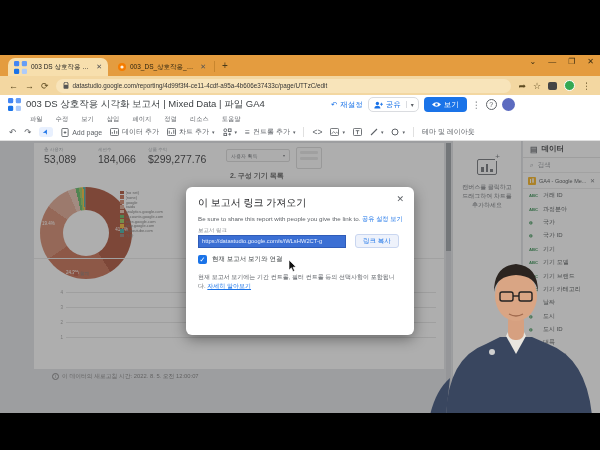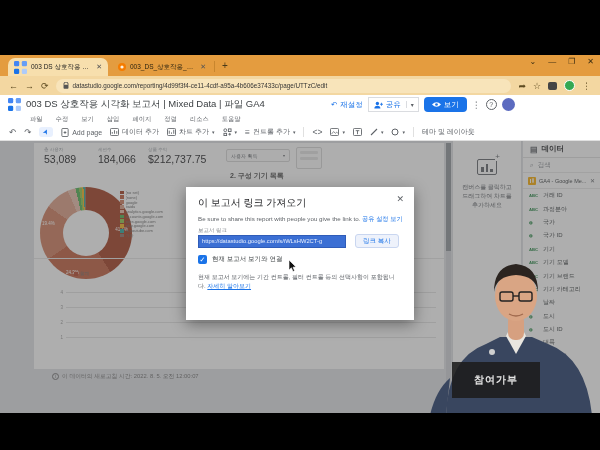--- a/index.html
+++ b/index.html
@@ -27,21 +27,21 @@
   .urlfield{flex:1;height:14px;background:#f8e4ba;border-radius:7px;display:flex;align-items:center;gap:4px;padding:0 7px;font-size:6.3px;color:#333;overflow:hidden;white-space:nowrap}
   .url-right{display:flex;gap:7px;align-items:center}
   .avatar-sm{width:11px;height:11px;border-radius:50%;background:#34a853;border:1px solid #fff}
   .panel-ic{width:9px;height:8px;background:#444;border-radius:2px}
 
   
   .appheader{height:19px;display:flex;align-items:center;gap:5px;padding:0 8px;background:#fff}
   .ls-logo{width:13px;height:13px;flex:0 0 auto}
   .app-title{font-size:9.5px;color:#3c4043;white-space:nowrap;overflow:hidden;text-overflow:ellipsis;max-width:300px;flex:1}
   .hbtn{display:flex;align-items:center;gap:3px;font-size:7.5px;color:#1a73e8;white-space:nowrap}
-  .share-pill{display:flex;align-items:center;height:15px;border:1px solid #dadce0;border-radius:0;font-size:7.5px;color:#1a73e8}
+  .share-pill{display:flex;align-items:center;height:15px;border:1px solid #dadce0;border-radius:5px;font-size:7.5px;color:#1a73e8}
   .share-pill .seg{padding:0 5px;display:flex;align-items:center;gap:3px}
   .share-pill .caret-seg{border-left:1px solid #dadce0;padding:0 4px;font-size:6px;color:#5f6368}
   .view-btn{display:flex;align-items:center;gap:3px;height:15px;padding:0 8px;background:#1a73e8;color:#fff;border-radius:4px;font-size:7.5px}
   .gray-ic{color:#5f6368;font-size:9px}
   .help-ic{width:11px;height:11px;border-radius:50%;border:1px solid #5f6368;color:#5f6368;font-size:7px;display:flex;align-items:center;justify-content:center}
   .avatar{width:13px;height:13px;border-radius:50%;background:#5c6bc0}
 
   
   .menubar{height:10px;display:flex;gap:13px;align-items:center;padding-left:30px;font-size:6.3px;color:#5f6368;background:#fff}
 
@@ -99,21 +99,21 @@
   .dp-source{height:16px;display:flex;align-items:center;gap:3px;padding:0 5px;border-bottom:1px solid #e8e8e8;font-size:5.5px;color:#3c4043}
   .src-ic{width:8px;height:8px;background:#f9ab00;border-radius:1px;position:relative;flex:0 0 auto}
   .src-ic::after{content:"";position:absolute;left:1.5px;bottom:1.5px;width:1.5px;height:4px;background:#fff;box-shadow:2.5px 0 0 #fff, 2.5px -1px 0 #fff}
   .dp-source .src-name{flex:1;overflow:hidden;white-space:nowrap}
   .dp-source .src-x{font-size:6px;color:#5f6368}
   .field-row{display:flex;align-items:center;gap:3px;height:13.4px;padding:0 6px}
   .f-ic{font-size:4.2px;color:#188038;font-weight:bold;width:11px;flex:0 0 auto}
   .f-name{font-size:6px;color:#3c4043;white-space:nowrap;overflow:hidden}
 
   
-  .modal{position:absolute;left:186px;top:46px;width:228px;height:133px;background:#fff;border-radius:0;box-shadow:0 4px 14px rgba(0,0,0,.4);z-index:10}
+  .modal{position:absolute;left:186px;top:46px;width:228px;height:148px;background:#fff;border-radius:6px;box-shadow:0 4px 14px rgba(0,0,0,.4);z-index:10}
   .m-title{position:absolute;left:12px;top:9px;font-size:10px;color:#202124}
   .m-close{position:absolute;right:10px;top:7px;font-size:9px;color:#5f6368}
   .m-sub{position:absolute;left:12px;top:28px;width:205px;font-size:6.2px;color:#5f6368}
   .m-sub .lnk{color:#1a73e8}
   .m-field-label{position:absolute;left:12px;top:40px;font-size:5.5px;color:#80868b}
   .m-urlrow{position:absolute;left:12px;top:47px;width:204px;display:flex;align-items:center}
   .m-url{width:148px;height:13px;background:#3b6fd4;color:#eaf1ff;font-size:5.8px;display:flex;align-items:center;padding:0 3px;white-space:nowrap;overflow:hidden;border:1px solid #2f5cb8}
   .m-copy{margin-left:9px;height:14px;padding:0 7px;display:flex;align-items:center;background:#eef2fb;border:1px solid #c9d6f0;border-radius:3px;color:#1a73e8;font-size:6.5px;white-space:nowrap}
   .m-check{position:absolute;left:12px;top:68px;display:flex;align-items:center;gap:5px}
   .cbox{width:9px;height:9px;background:#1a73e8;border-radius:2px;color:#fff;font-size:7px;display:flex;align-items:center;justify-content:center;line-height:1}
@@ -311,21 +311,21 @@
         <div class="score" style="left:10px">
           <div class="sl">총 사용자</div>
           <div class="sv">53,089</div>
         </div>
         <div class="score" style="left:64px">
           <div class="sl">세션수</div>
           <div class="sv">184,066</div>
         </div>
         <div class="score" style="left:114px">
           <div class="sl">상품 수익</div>
-          <div class="sv">$212,737.75</div>
+          <div class="sv">$299,277.76</div>
         </div>
 
         <div class="ctrl-drop">
           <span>사용자 획득</span>
           <span style="font-size:4px">▾</span>
         </div>
         <div class="ctrl-date">
             <i></i>
             <i></i>
           </div>
@@ -570,19 +570,16 @@
     <rect x="80" y="74" width="16" height="26" rx="7" fill="#d6a080"></rect>
     <ellipse cx="88" cy="56" rx="21" ry="25" fill="#d9a584"></ellipse>
     <path d="M66,52 Q66,26 88,24 Q110,26 110,52 Q108,36 88,35 Q68,36 66,52 Z" fill="#2b2420"></path>
     <rect x="72" y="52" width="13" height="9" rx="2" fill="none" stroke="#222" stroke-width="1.4"></rect>
     <rect x="91" y="52" width="13" height="9" rx="2" fill="none" stroke="#222" stroke-width="1.4"></rect>
     <path d="M85 56 h6" stroke="#222" stroke-width="1.4"></path>
     <path d="M81 74 q7 4 14 0" stroke="#a06a4e" stroke-width="1.4" fill="none"></path>
     <circle cx="64" cy="112" r="3" fill="#cfcfcf"></circle>
   </svg>
 
-  <div class="caption">
-    <span>참여가부</span>
-  </div>
 
   <div class="bar-black bar-bottom"></div>
 
 </div>
 
 </body></html>

